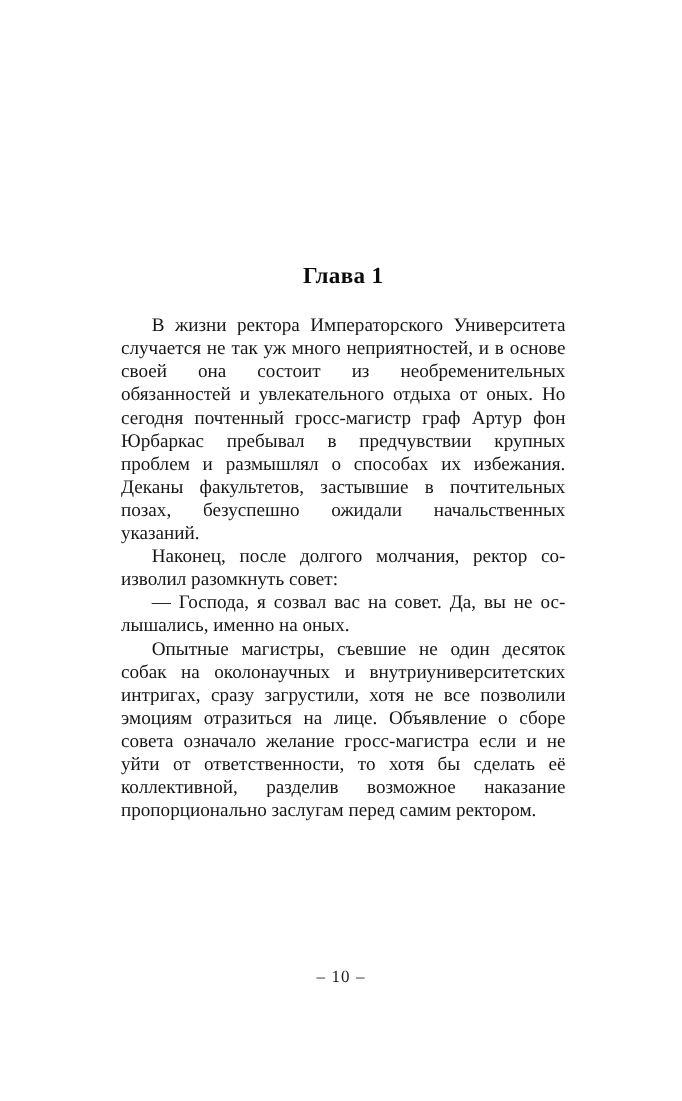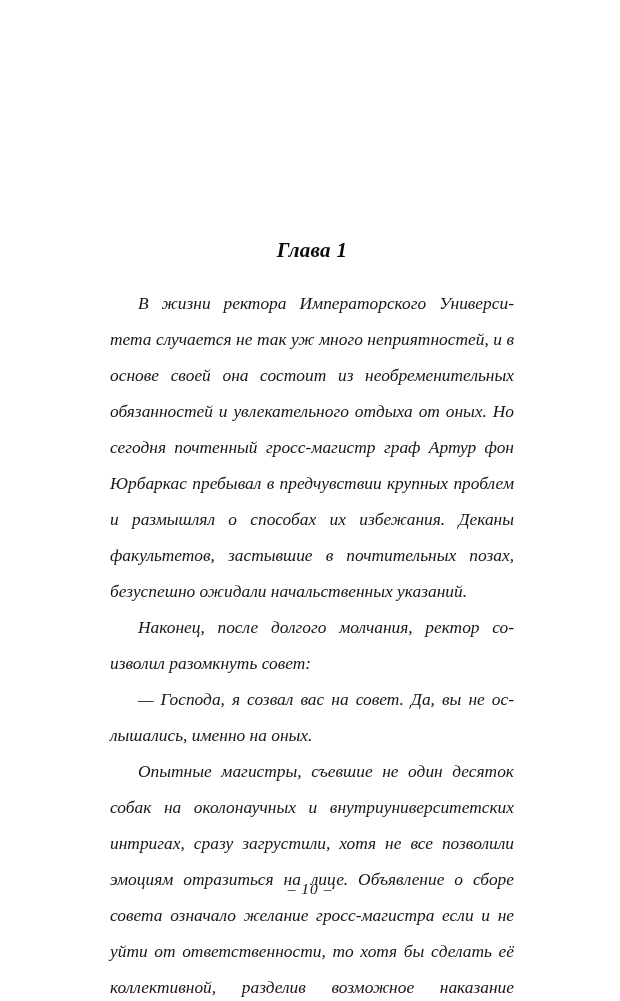--- a/index.html
+++ b/index.html
@@ -13,40 +13,39 @@
     font-family: "Liberation Serif", "DejaVu Serif", serif;
     color: #111111;
     overflow: hidden;
   }
   .page {
     position: relative;
     width: 620px;
     height: 1001px;
     box-sizing: border-box;
     padding: 12px;
-    font-style: italic;
   }
   .page-inner {
     position: absolute;
     left: 110px;
     top: 238px;
     width: 404px;
   }
   .chapter-title {
     text-align: center;
     font-size: 21px;
     font-weight: bold;
     letter-spacing: 0.3px;
     margin: 0 0 22px 0;
     color: #0b0b0b;
   }
   .body-text p {
     margin: 0;
     font-size: 17.4px;
-    line-height: 36px;
+    line-height: 21px;
     text-align: justify;
     text-justify: inter-word;
     text-indent: 28px;
     color: #151515;
     hyphens: manual;
   }
   .body-text p.dialogue {
     text-indent: 28px;
   }
   .folio {

